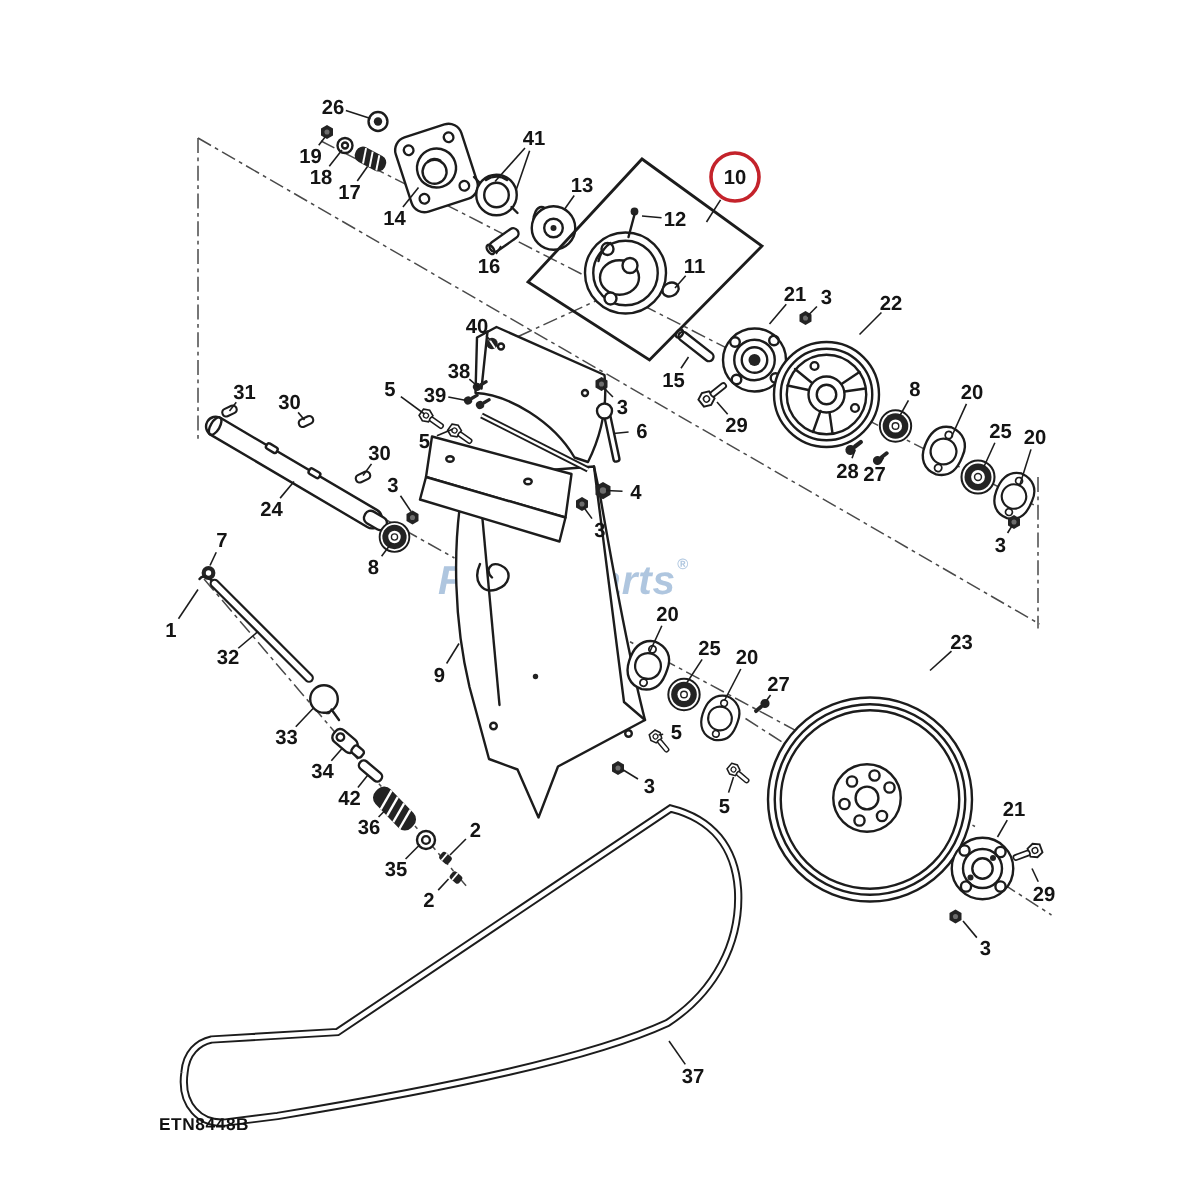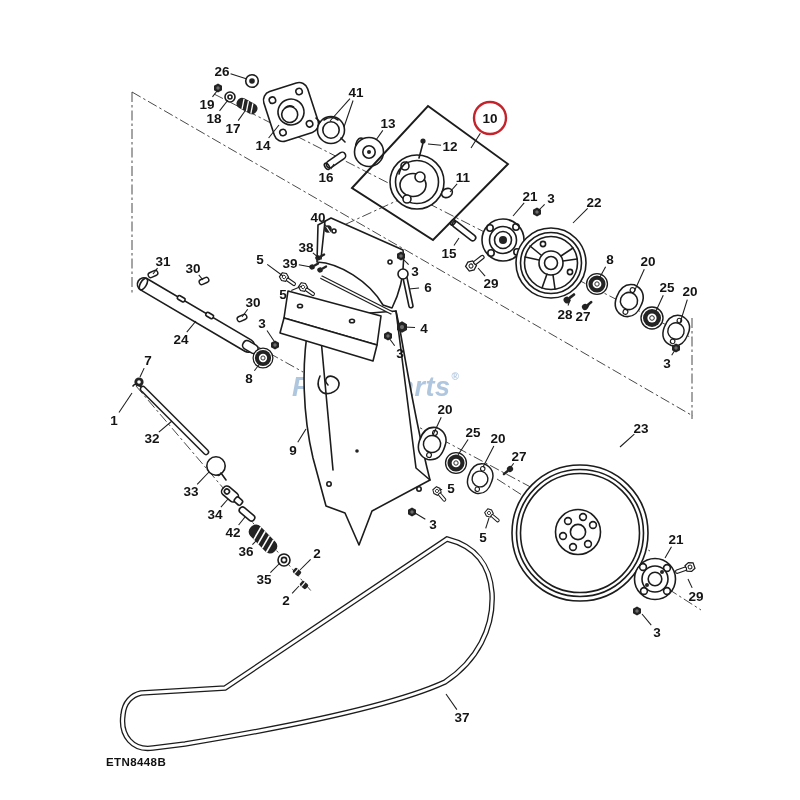--- a/index.html
+++ b/index.html
@@ -4,21 +4,21 @@
 <style>
   html,body{margin:0;padding:0;background:#fff;}
   .stage{position:relative;width:800px;height:800px;background:#fff;overflow:hidden;
          font-family:"Liberation Sans",sans-serif;}
   .watermark{position:absolute;left:292px;top:372px;z-index:0;display:flex;align-items:flex-start;
              font-style:italic;font-weight:bold;font-size:27px;letter-spacing:.5px;
              color:#a9c2dd;opacity:.92;user-select:none;}
   .watermark .chk{display:inline-block;margin:6px -3px 0 -2px;}
   .watermark .reg{font-size:10px;font-style:normal;margin-top:-1px;margin-left:1px;}
   .dwgcode{position:absolute;left:106px;top:744px;z-index:2;font-weight:bold;font-size:11.5px;
-           letter-spacing:.4px;color:#111;margin-top:12px;}
+           letter-spacing:.4px;color:#111;}
   svg.art{position:absolute;left:0;top:0;z-index:1;}
   .k{stroke:#1c1c1c;fill:none;stroke-width:1.6;stroke-linecap:round;stroke-linejoin:round}
   .wf{fill:#fff;stroke:#1c1c1c;stroke-width:1.6;stroke-linejoin:round}
   .df{fill:#232323;stroke:none}
   .ax{stroke:#4a4a4a;stroke-width:1;fill:none;stroke-dasharray:10 3 2.5 3}
   text.cl{font-family:"Liberation Sans",sans-serif;font-weight:bold;font-size:13.5px;
           fill:#141414;text-anchor:middle}
 </style>
 </head>
 <body>

